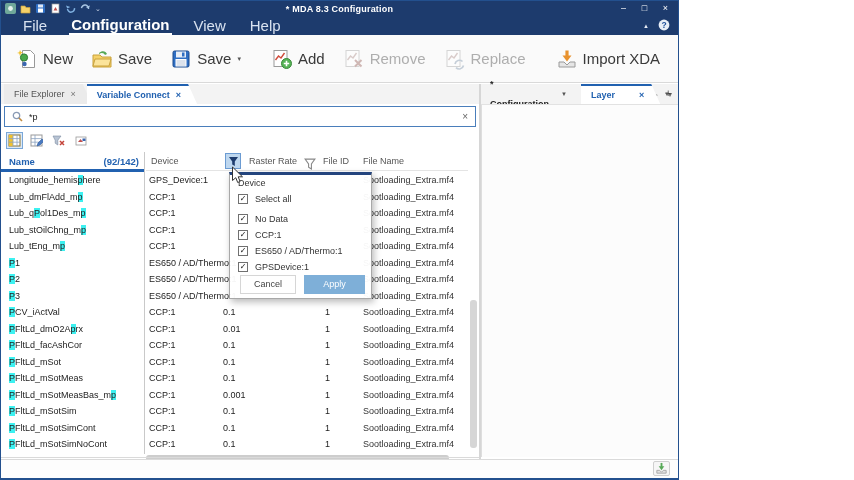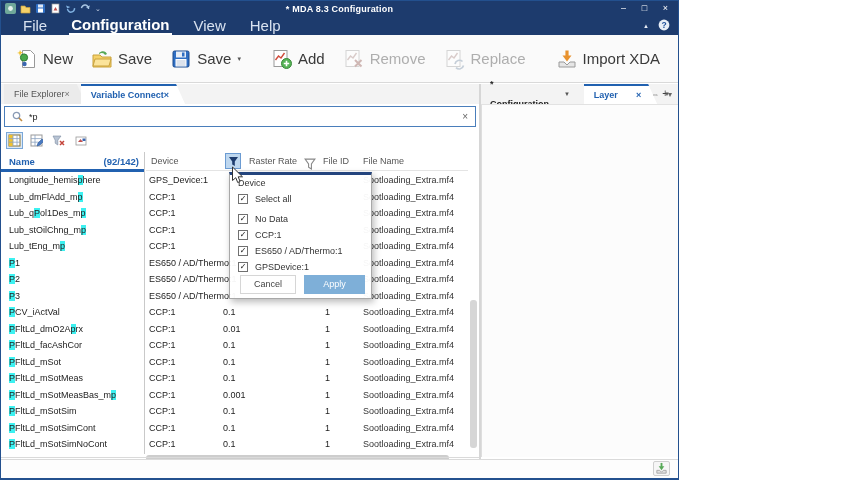--- a/index.html
+++ b/index.html
@@ -27,21 +27,21 @@
   .rib-btn .icon{width:22px;height:22px;display:inline-flex}
   .rib-btn .lbl{font-size:15px;color:#3a3a3a;white-space:nowrap}
   .rib-btn.disabled .lbl{color:#aeaeae}
   .rib-btn.disabled .icon{opacity:.45;filter:grayscale(.55)}
   .rib-sep{width:1px;height:36px;background:#dcdcdc;margin:0 6px}
   .caret{font-size:7px;color:#555;margin-left:1px}
   
   .tabbar{position:absolute;left:0;top:83px;right:0;height:20px;background:#f3f3f3}
   .tabs-left{position:absolute;left:3px;top:0;height:20px;display:flex}
   .tab{position:relative;padding:0 16px 0 10px;font-size:9px;color:#555;line-height:20px;background:#ebebeb;
-       clip-path:polygon(0 0,calc(100% - 9px) 0,100% 100%,0 100%);display:flex;align-items:center;margin-right:-5px}
+       clip-path:polygon(0 0,calc(100% - 9px) 0,100% 100%,0 100%);display:flex;gap:6px;align-items:center;margin-right:-5px}
   .tab .x{color:#777;font-size:9px}
   .tab.active{background:#fff;color:#2161b0;font-weight:bold;border-top:2px solid #2161b0;line-height:18px;z-index:2}
   .tab.active .x{color:#2161b0}
   .tab-right{position:absolute;right:6px;top:0;height:20px;display:flex;gap:9px;align-items:center;color:#666;font-size:8px}
   .tabs-rightpanel{position:absolute;left:481px;top:0;height:20px;display:flex;align-items:center}
   .config-tab{display:flex;align-items:center;gap:12px;padding:0 8px;font-size:9px;font-weight:bold;color:#222;line-height:20px}
   .mini-drop{font-size:6px;color:#555}
   .plus-tab{font-size:10px;color:#444;padding:0 10px;line-height:20px}
   .panel-drop-right{position:absolute;right:8px;top:0;line-height:20px;font-size:6px;color:#555}
   

